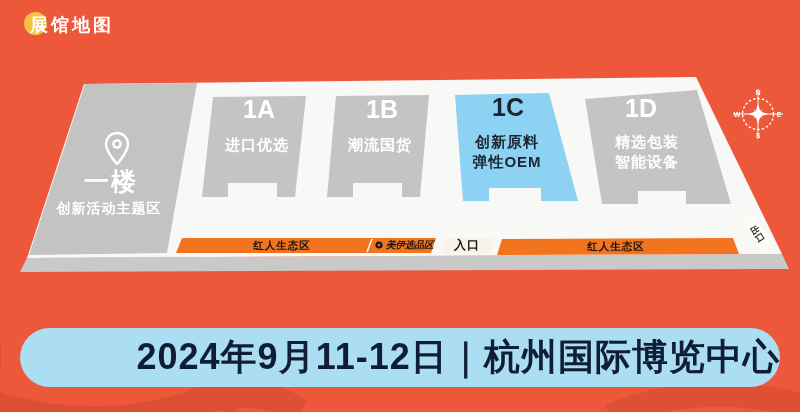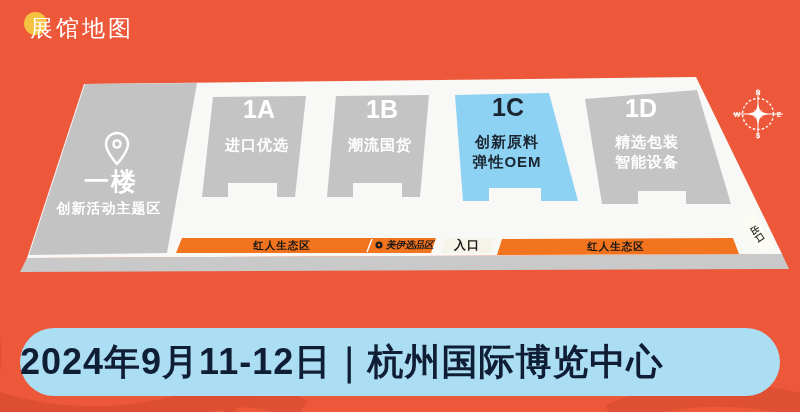--- a/index.html
+++ b/index.html
@@ -9,41 +9,41 @@
     font-family:"Liberation Sans","DejaVu Sans",sans-serif;
     -webkit-font-smoothing:antialiased;
   }
   
   .header{position:absolute;left:30px;top:16px;z-index:3;}
   .logo-dot{
     position:absolute;left:-6px;top:-4px;width:23px;height:23px;border-radius:50%;
     background:#F5C242;z-index:0;
   }
   .page-title{
-    position:relative;z-index:1;color:#ffffff;font-size:23px;font-weight:normal;
+    position:relative;z-index:1;color:#ffffff;font-size:18px;font-weight:bold;
     letter-spacing:3px;line-height:1.1;text-align:center;
   }
   
   .map-svg{position:absolute;left:0;top:0;z-index:2;}
   .hall-id{font-size:25px;font-weight:bold;fill:#ffffff;}
   .hall-name{font-size:15px;font-weight:bold;fill:#ffffff;letter-spacing:1px;}
   .hall-id-dark{font-size:25px;font-weight:bold;fill:#1B2531;}
   .hall-name-dark{font-size:15px;font-weight:bold;fill:#1B2531;letter-spacing:1px;}
   .floor-name{font-size:25px;font-weight:bold;fill:#ffffff;letter-spacing:2px;}
   .floor-desc{font-size:14px;font-weight:bold;fill:#ffffff;letter-spacing:1px;}
   .strip-label{font-size:10.5px;font-weight:bold;fill:#141414;letter-spacing:1px;}
   .strip-label-italic{font-size:9.5px;font-weight:bold;font-style:italic;fill:#141414;}
   .entrance-label{font-size:12px;font-weight:bold;fill:#141414;letter-spacing:1px;}
   .exit-label{font-size:9px;font-weight:bold;fill:#222222;}
   .compass-letter{font-size:7px;font-weight:bold;fill:#ffffff;}
   
   .footer-pill{
-    position:absolute;left:20px;top:328px;width:760px;height:68px;z-index:3;
+    position:absolute;left:20px;top:328px;width:760px;height:59px;z-index:3;
     background:#ABDDF3;border-radius:34px;
-    display:flex;align-items:center;justify-content:flex-start;
+    display:flex;align-items:center;justify-content:flex-end;
   }
   .footer-text{
     color:#0F1D35;font-size:36px;font-weight:bold;letter-spacing:1px;white-space:nowrap;
   }
   
   .swirls{position:absolute;left:0;top:0;z-index:1;pointer-events:none;}
 </style>
 </head>
 <body>
 

